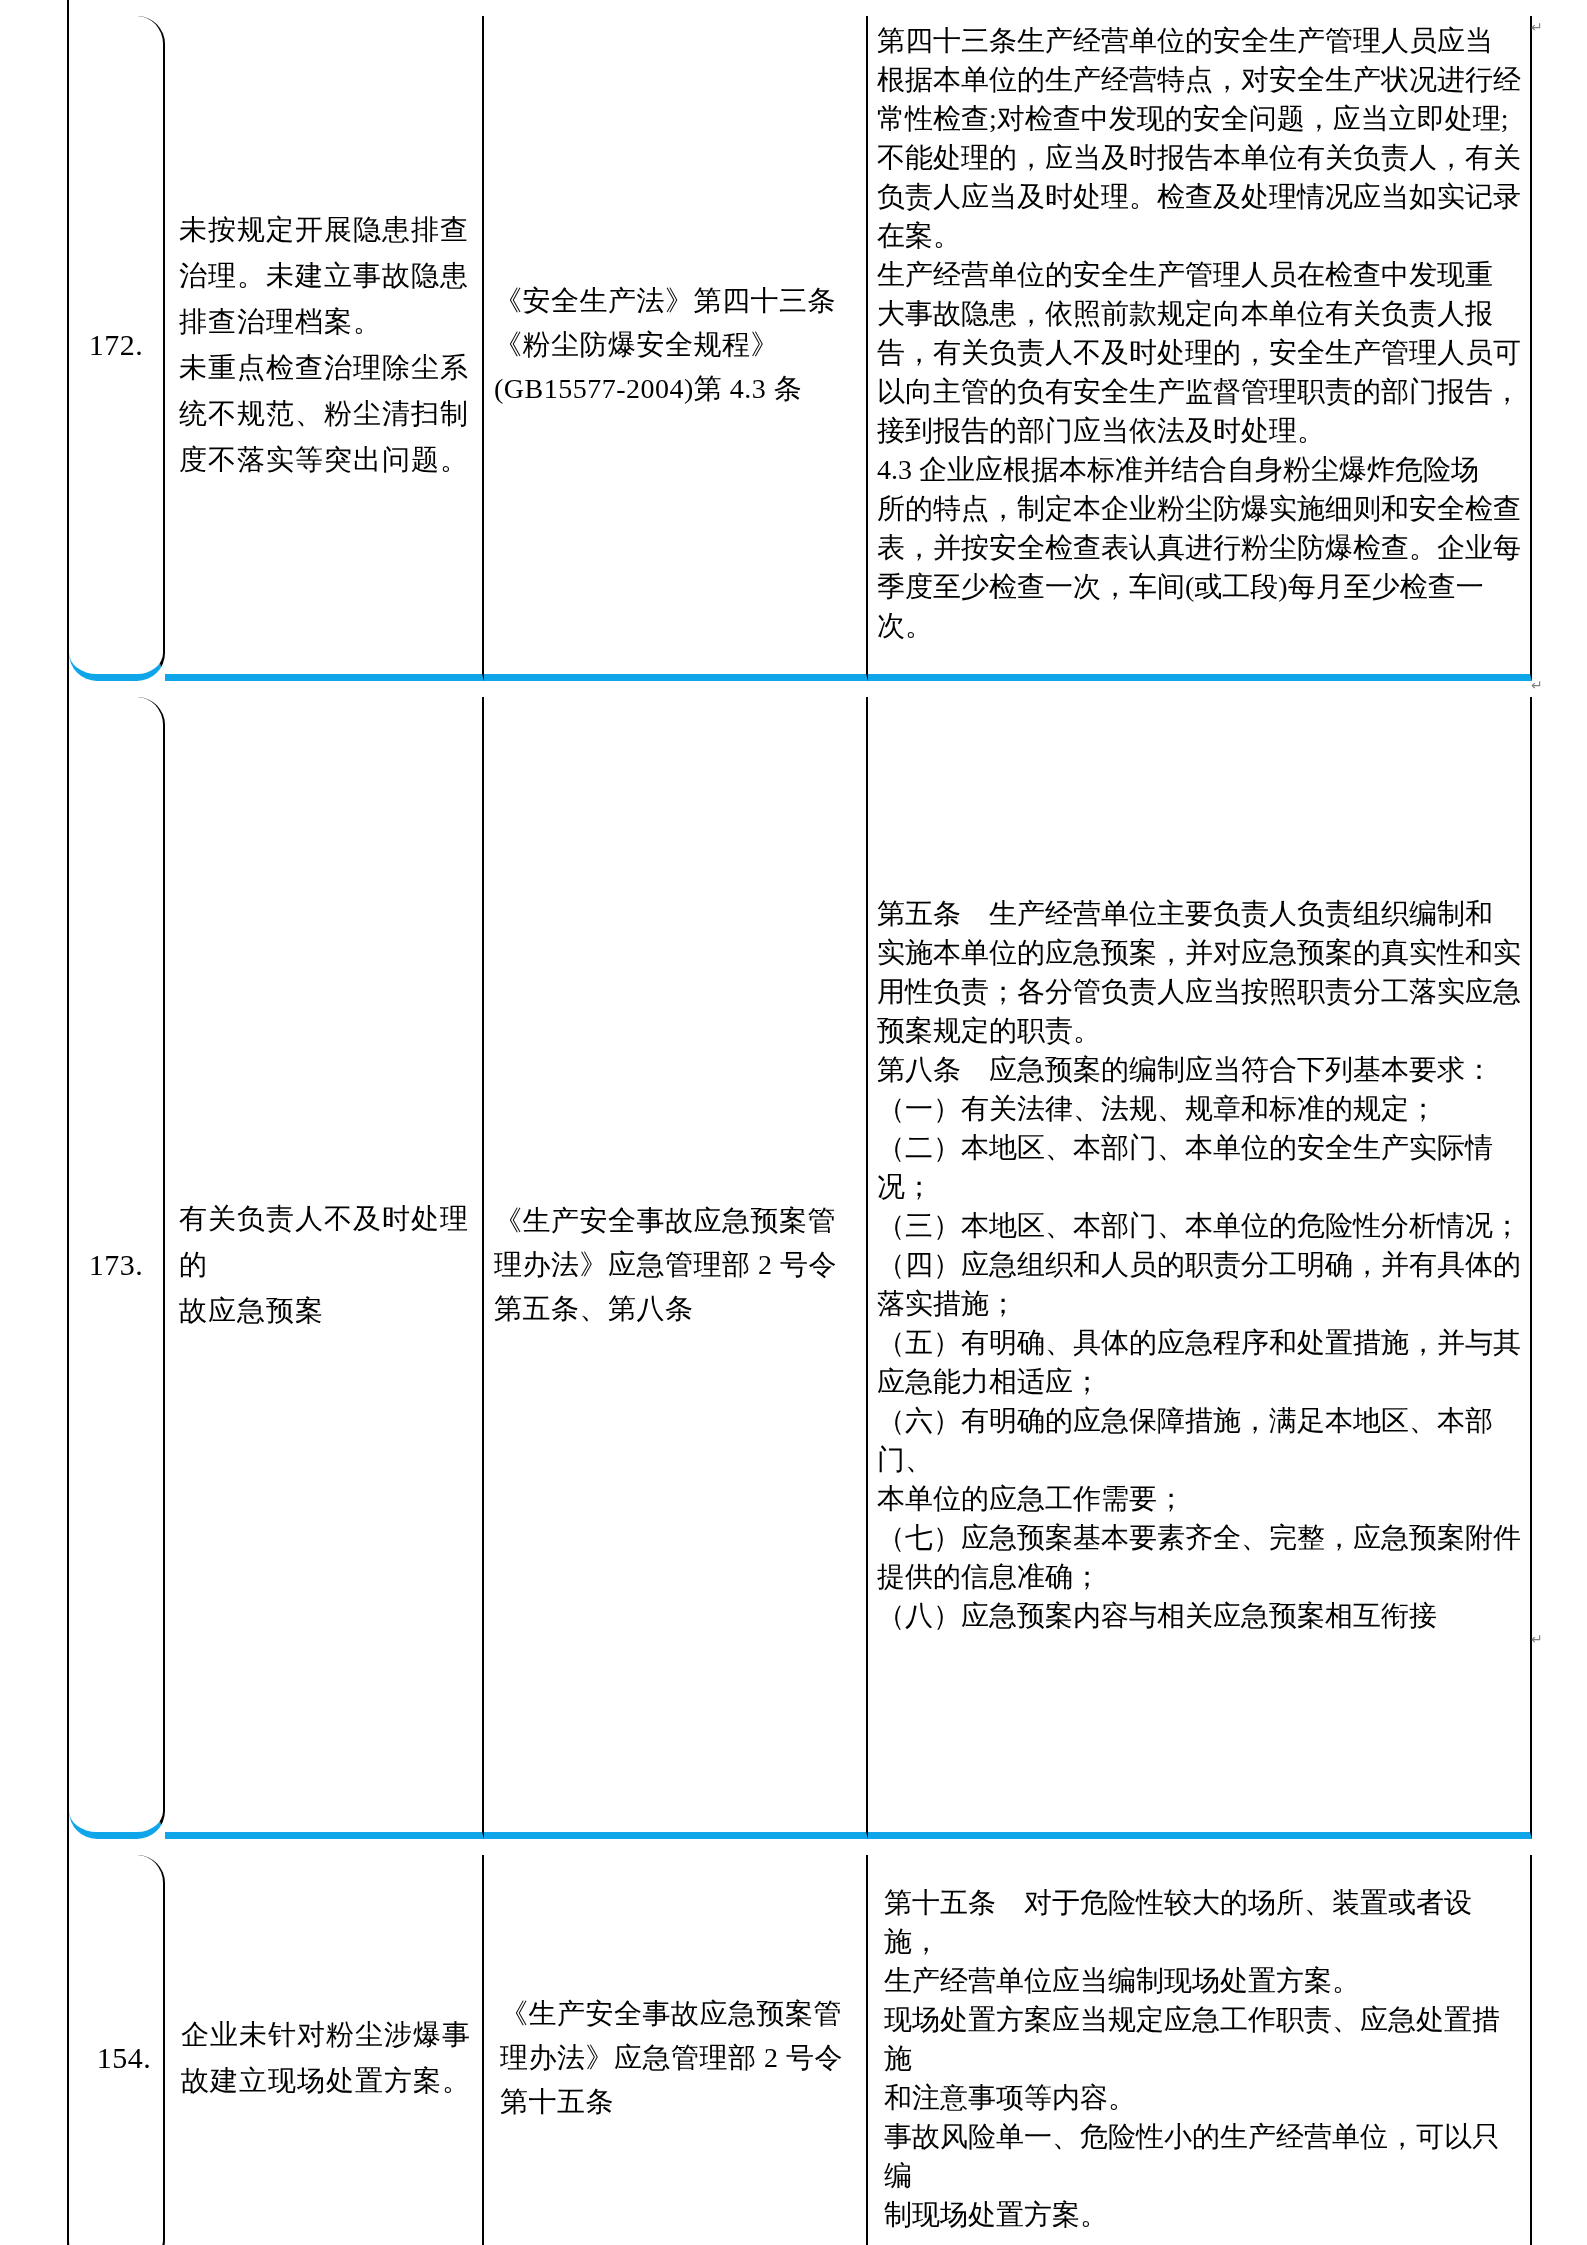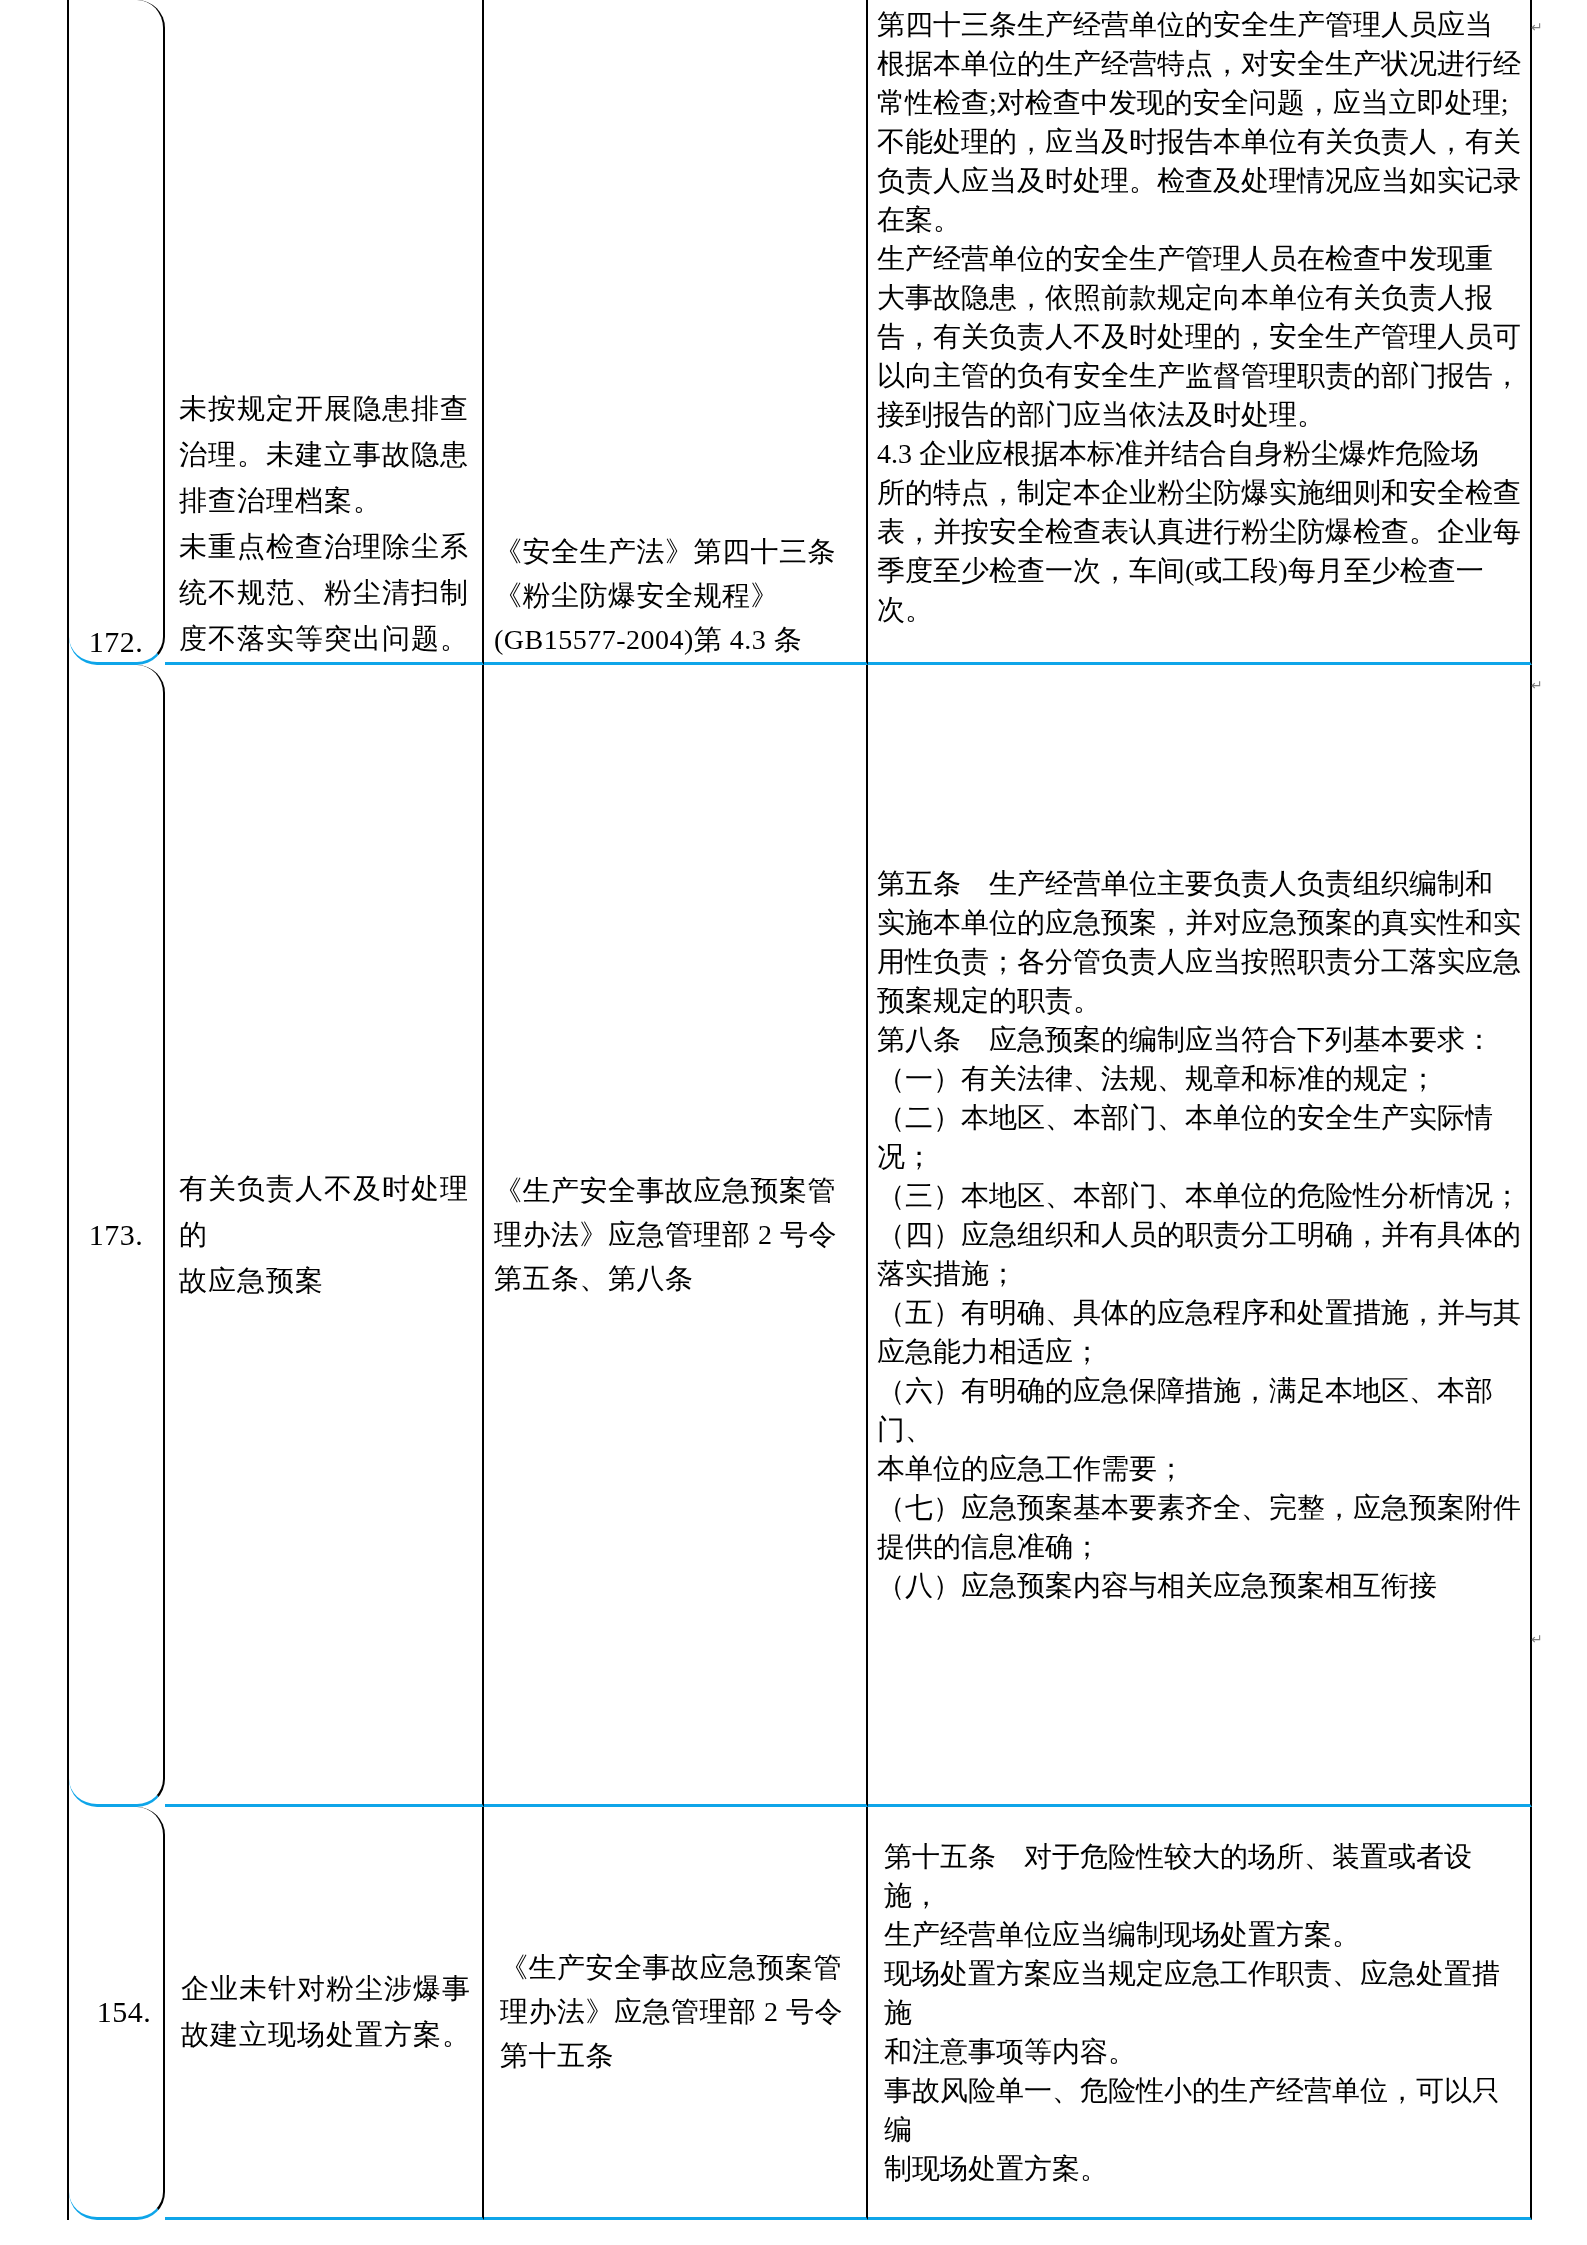--- a/index.html
+++ b/index.html
@@ -17,27 +17,28 @@
     width:1465px;
     border-left:2px solid #000;
     display:grid;
     grid-template-columns:96px 319px 384px 664px;
     box-sizing:border-box;
   }
   .row{display:contents;}
   .cell{
     box-sizing:border-box;
     border-right:2px solid #000;
-    border-bottom:3px solid #0ea5e9;
+    border-bottom:7px solid #0ea5e9;
     display:flex;
     align-items:center;
     overflow:hidden;
     background:#fff;
+    margin-top:16px;
   }
-  .r1 .cell{height:665px;align-items:flex-end;}
+  .r1 .cell{height:665px;}
   .r2 .cell{height:1142px;}
   .r3 .cell{height:413px;padding-left:16px;}
   .txt{white-space:pre-line;}
   
   .c1{justify-content:center;border-radius:28px;}
   .c1 .txt{font-size:30px;line-height:40px;text-align:center;letter-spacing:0.5px;}
   
   .c2{padding:0 6px 0 14px;}
   .c2 .txt{font-size:28px;line-height:46px;letter-spacing:1px;}
   

